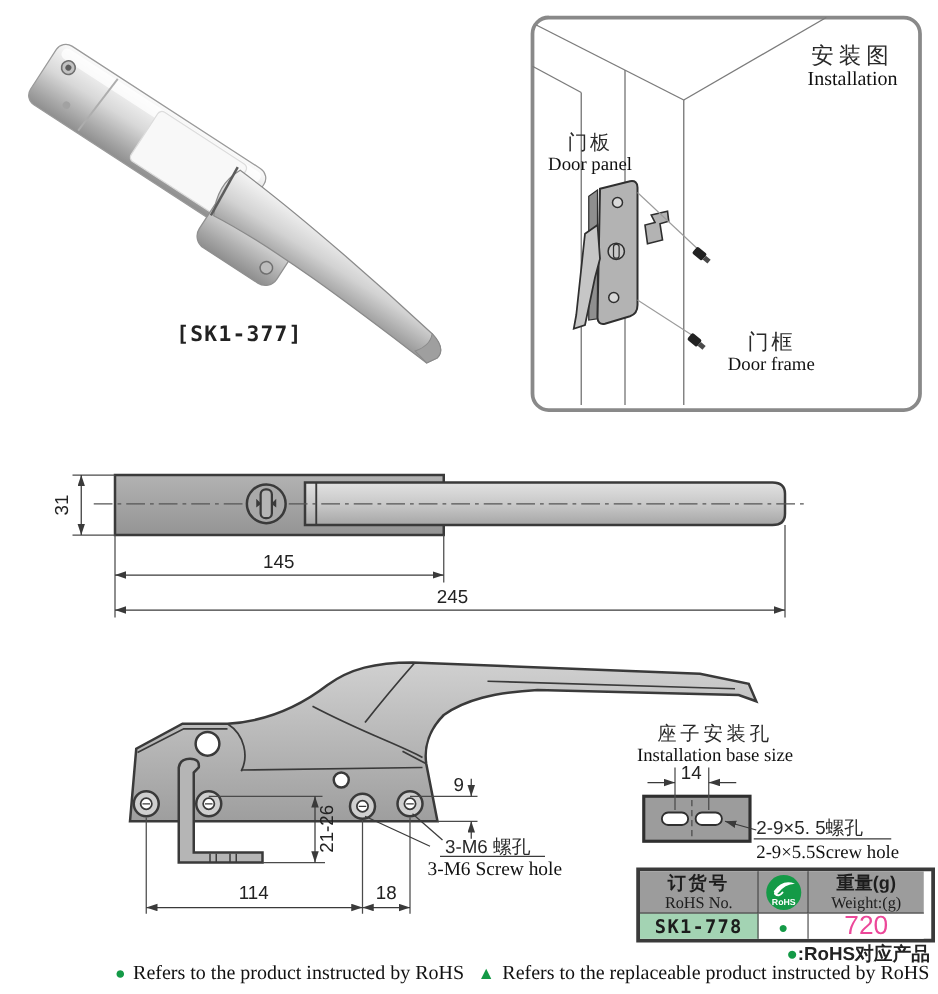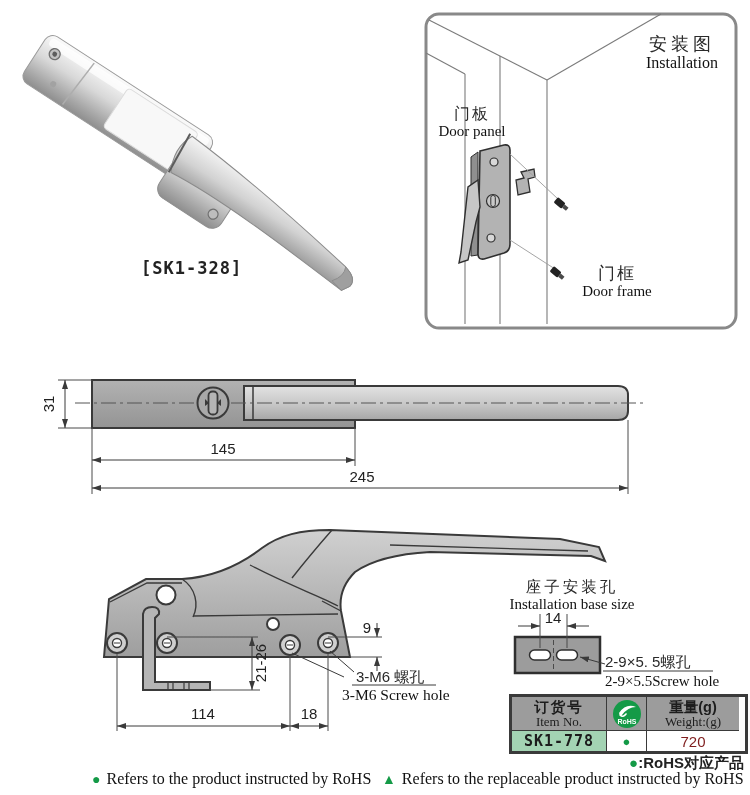--- a/index.html
+++ b/index.html
@@ -15,21 +15,21 @@
   .otable .row{display:grid;grid-template-columns:95px 40px 92px;}
   .otable .cell{border-right:1.6px solid #3a3a3a;display:flex;flex-direction:column;align-items:center;justify-content:center;}
   .otable .cell:last-child{border-right:none;}
   .otable .thead .cell{background:#9c9c9c;height:33px;border-bottom:1.6px solid #3a3a3a;}
   .otable .trow .cell{height:20px;background:#fff;}
   .otable .zh{font-size:14.5px;font-weight:bold;letter-spacing:2px;color:#1d1d1d;line-height:16px;}
   .otable .en{font-family:"Liberation Serif",serif;font-size:13px;color:#1d1d1d;line-height:14px;}
   .otable .item-cell{background:#a3d3b3 !important;font-family:"DejaVu Sans Mono",monospace;
                      font-weight:700;font-size:15px;color:#1c1c1c;letter-spacing:1px;}
   .otable .dot-cell{color:#149a47;font-size:13px;}
-  .otable .weight-cell{font-size:15px;color:#7f1d1d;}
+  .otable .weight-cell{font-size:21px;color:#ec4899;}
   
   .legend1{position:absolute;top:754px;right:6px;display:flex;gap:40px;font-size:15px;font-weight:bold;color:#222;}
   .legend1 .sym{color:#149a47;font-weight:normal;}
   .legend-item{position:absolute;top:770px;font-family:"Liberation Serif",serif;font-size:16px;color:#111;white-space:nowrap;text-align:right;}
   .legend-item .sym{color:#149a47;font-family:"Liberation Sans",sans-serif;font-size:14px;margin-right:6px;}
 </style>
 </head>
 <body>
 
 <div id="page">
@@ -59,21 +59,21 @@
       <circle cx="16" cy="16" r="2.4" fill="#5d5d5d"></circle>
       <circle cx="31" cy="42" r="3" fill="#a2a2a2"></circle>
       <rect x="96" y="4" width="84" height="47" rx="4" fill="#f8f8f8" stroke="#dcdcdc" stroke-width="1"></rect>
       <rect x="174" y="20" width="74" height="58" rx="11" fill="url(#gChrome)" stroke="#8f8f8f" stroke-width="1"></rect>
       <circle cx="236" cy="64" r="5" fill="#bdbdbd" stroke="#6f6f6f" stroke-width="1.2"></circle>
       <path d="M176,10 C240,14 330,28 376,36 Q392,40 390,50 L385,58 C330,54 238,46 178,52 Q166,30 176,10 Z" fill="url(#gLever)" stroke="#8a8a8a" stroke-width="1"></path>
       <path d="M376,36 Q392,40 390,50 L385,58 L372,55 Q380,45 376,36 Z" fill="#9f9f9f" stroke="#8a8a8a" stroke-width="0.8"></path>
       <line x1="173" y1="9" x2="176" y2="53" stroke="#5c5c5c" stroke-width="2"></line>
     </g>
   </svg>
-  <div class="abs code-label" style="left:141px;top:258px;">[SK1-328]</div>
+  <div class="abs code-label" style="left:141px;top:258px;">[SK1-377]</div>
 
   <svg class="abs" style="left:424px;top:12px;" width="314" height="318" viewBox="0 0 314 318">
     <rect x="2" y="2" width="310" height="314" rx="13" fill="#ffffff" stroke="#898989" stroke-width="3"></rect>
     <g stroke="#7b7b7b" stroke-width="1.1" fill="none">
       <path d="M5,8 L123,68"></path>
       <path d="M123,68 L237,2"></path>
       <path d="M123,68 L123,312"></path>
       <path d="M2,41 L41,62"></path>
       <path d="M41,62 L41,312"></path>
       <path d="M76,44 L76,312"></path>
@@ -241,21 +241,21 @@
     <line x1="150" y1="94" x2="125" y2="87" stroke="#3a3a3a" stroke-width="1" marker-end="url(#ar)"></line>
     <text x="150" y="97" class="zhsvg" style="font-size:15px;">2-9×5. 5螺孔</text>
     <line x1="148" y1="101" x2="258" y2="101" stroke="#3a3a3a" stroke-width="1"></line>
     <text x="150" y="116" class="ensvg" style="font-size:15px;">2-9×5.5Screw hole</text>
   </svg>
 
   <div class="otable">
     <div class="row thead">
       <div class="cell">
         <div class="zh">订货号</div>
-        <div class="en">Item No.</div>
+        <div class="en">RoHS No.</div>
       </div>
       <div class="cell">
         <svg width="30" height="30" viewBox="0 0 30 30">
           <circle cx="15" cy="15" r="14" fill="#149a47"></circle>
           <path d="M7,14 Q14,4 24,8 Q16,8 10,16 Q8,18 7,14 Z" fill="#ffffff"></path>
           <path d="M8,16 Q11,19 14,15" stroke="#ffffff" stroke-width="1.6" fill="none" stroke-linecap="round"></path>
           <text x="15" y="25" text-anchor="middle" fill="#ffffff" style="font:bold 7px 'Liberation Sans',sans-serif;">RoHS</text>
         </svg>
       </div>
       <div class="cell">

